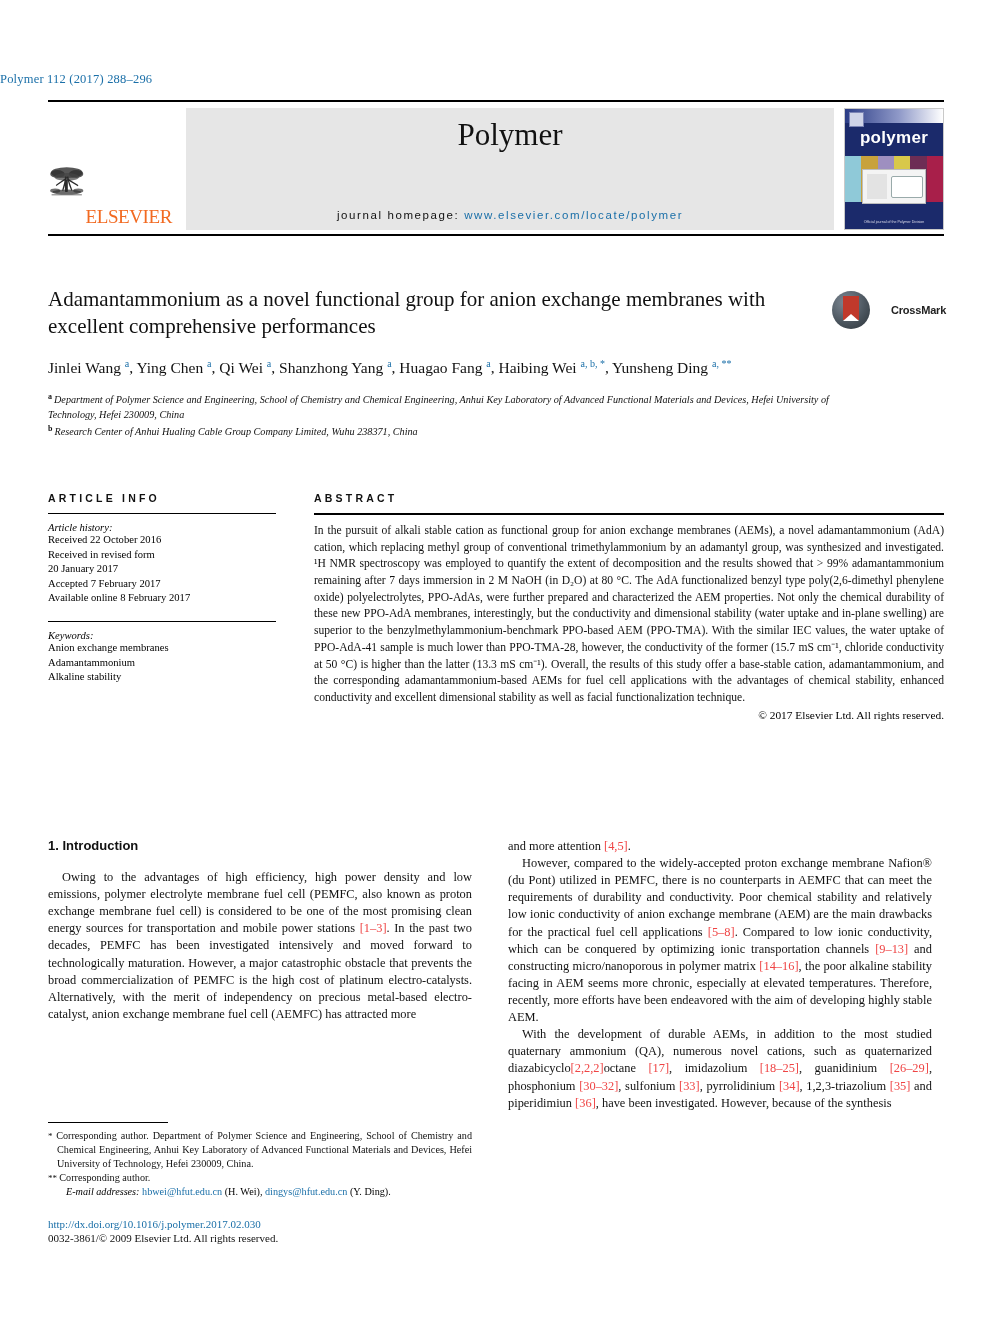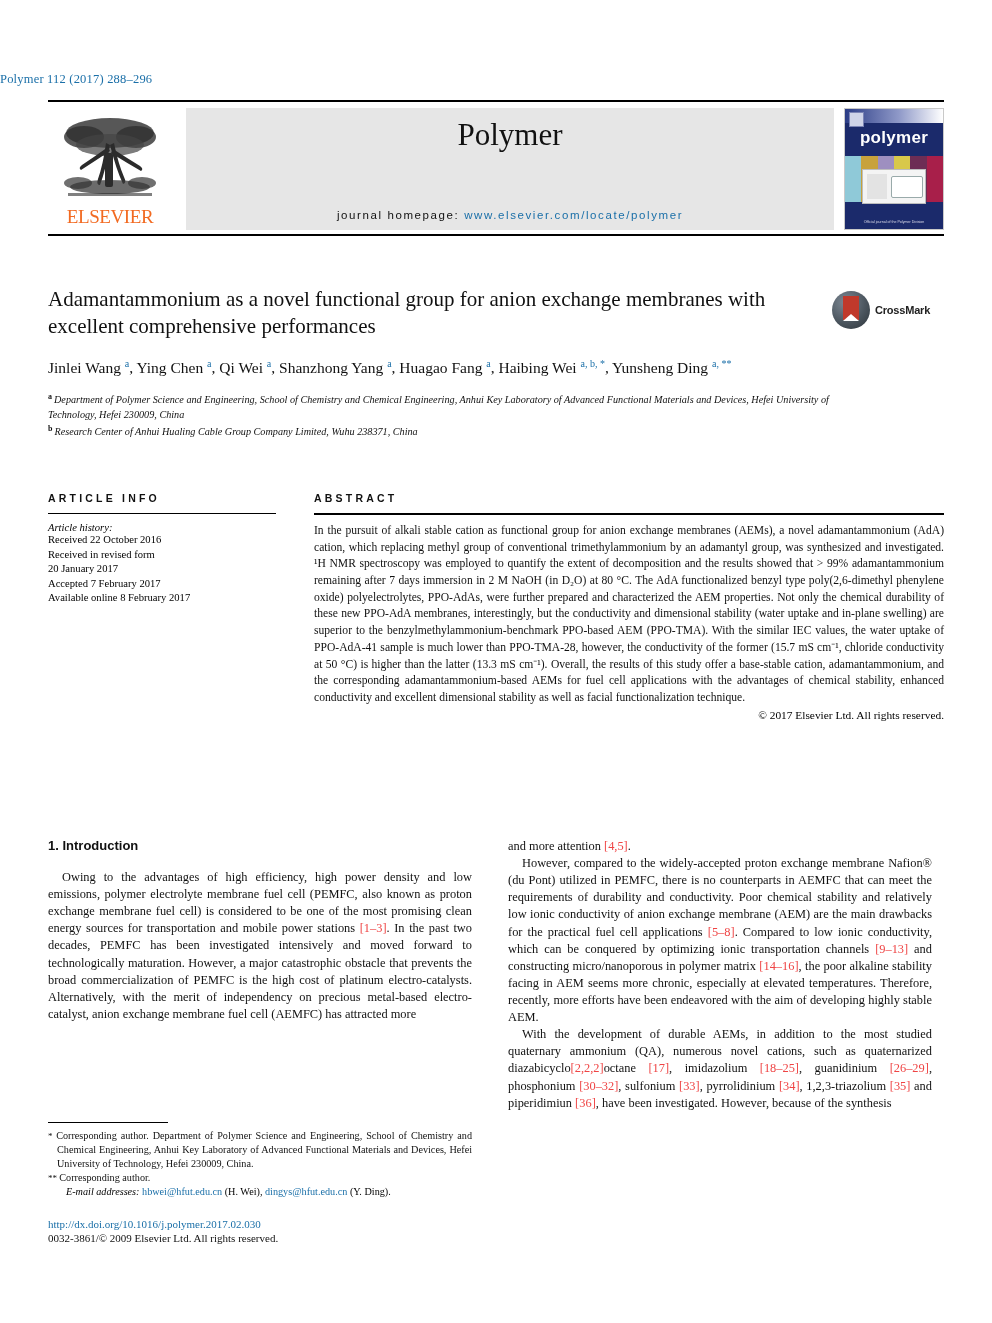--- a/index.html
+++ b/index.html
@@ -18,22 +18,22 @@
     position:absolute; top:72px; left:0; width:992px;
     text-align:left; font-size:12.5px; color:#1a6fa8;
     font-family:"Liberation Serif", serif; letter-spacing:.2px;
   }
 
   
   .masthead { position:absolute; left:48px; top:100px; width:896px; }
   .rule-top { border-top:2.5px solid #000; width:100%; }
   .mast-body { display:flex; align-items:stretch; height:122px; margin-top:6px; }
 
-  .elsevier-logo { width:124px; flex:0 0 124px; display:flex; flex-direction:column;
-      align-items:center; justify-content:flex-end; padding-bottom:2px; }
+  .elsevier-logo { width:124px; flex:0 0 124px; display:flex; flex-direction:row;
+      align-items:flex-end; justify-content:flex-end; padding-bottom:2px; }
   .tree-svg { display:block; }
   .elsevier-word { font-family:"Liberation Serif", serif; font-size:19px;
       letter-spacing:-0.4px; color:#F26A21; font-weight:400; margin-top:1px;
       font-variant: small-caps; }
 
   .mast-center { flex:1 1 auto; background:#e6e6e6; margin:0 10px 0 14px;
       position:relative; }
   .contents-line { text-align:center; font-family:"Liberation Sans", sans-serif;
       font-size:12.5px; padding-top:12px; color:#111; }
   .contents-line .sd { color:#1a6fa8; }
@@ -67,21 +67,21 @@
       text-align:center; color:#dcdcea; font-size:3.6px; line-height:1.5;
       font-family:"Liberation Sans", sans-serif; }
 
   .rule-bottom { border-top:2.5px solid #000; margin-top:4px; }
 
   
   .titleblock { position:absolute; left:48px; top:286px; width:896px; }
   .article-title { font-family:"Liberation Serif", serif; font-size:21px;
       line-height:1.30; width:770px; color:#111; }
   .crossmark { position:absolute; right:0; top:4px; width:112px; height:40px;
-      display:flex; align-items:center; gap:5px; }
+      display:flex; align-items:center; gap:21px; }
   .cm-circle { width:38px; height:38px; border-radius:50%;
       background:radial-gradient(circle at 35% 30%, #7d8894 0%, #4c565f 55%, #2b3238 100%);
       position:relative; flex:0 0 38px; }
   .cm-circle:before { content:""; position:absolute; left:11px; top:5px;
       width:16px; height:24px; background:#c0392b; }
   .cm-circle:after { content:""; position:absolute; left:11px; top:23px;
       width:0; height:0; border-left:8px solid transparent;
       border-right:8px solid transparent; border-bottom:7px solid #fff; }
   .cm-text { font-family:"Liberation Sans", sans-serif; font-size:11px;
       font-weight:700; color:#222; letter-spacing:-.2px; }
@@ -216,20 +216,29 @@
         <div class="sec-head">ARTICLE INFO</div>
         <div class="hr-thin"></div>
         <div class="hist-label">Article history:</div>
         <div>
             <div class="hist-line">Received 22 October 2016</div>
             <div class="hist-line">Received in revised form</div>
             <div class="hist-line">20 January 2017</div>
             <div class="hist-line">Accepted 7 February 2017</div>
             <div class="hist-line">Available online 8 February 2017</div>
           </div>
+        <div class="kw-block">
+          <div class="hr-thin"></div>
+          <div class="hist-label">Keywords:</div>
+          <div>
+              <div class="hist-line">Anion exchange membranes</div>
+              <div class="hist-line">Adamantammonium</div>
+              <div class="hist-line">Alkaline stability</div>
+            </div>
+        </div>
       </div>
 
       <div class="col-abs">
         <div class="sec-head">ABSTRACT</div>
         <div class="hr-thick"></div>
         <div class="abstract-text">In the pursuit of alkali stable cation as functional group for anion exchange membranes (AEMs), a novel adamantammonium (AdA) cation, which replacing methyl group of conventional trimethylammonium by an adamantyl group, was synthesized and investigated. ¹H NMR spectroscopy was employed to quantify the extent of decomposition and the results showed that &gt; 99% adamantammonium remaining after 7 days immersion in 2 M NaOH (in D₂O) at 80 °C. The AdA functionalized benzyl type poly(2,6-dimethyl phenylene oxide) polyelectrolytes, PPO-AdAs, were further prepared and characterized the AEM properties. Not only the chemical durability of these new PPO-AdA membranes, interestingly, but the conductivity and dimensional stability (water uptake and in-plane swelling) are superior to the benzylmethylammonium-benchmark PPO-based AEM (PPO-TMA). With the similar IEC values, the water uptake of PPO-AdA-41 sample is much lower than PPO-TMA-28, however, the conductivity of the former (15.7 mS cm⁻¹, chloride conductivity at 50 °C) is higher than the latter (13.3 mS cm⁻¹). Overall, the results of this study offer a base-stable cation, adamantammonium, and the corresponding adamantammonium-based AEMs for fuel cell applications with the advantages of chemical stability, enhanced conductivity and excellent dimensional stability as well as facial functionalization technique.</div>
         <div class="copyright">© 2017 Elsevier Ltd. All rights reserved.</div>
       </div>
 
     </div>

